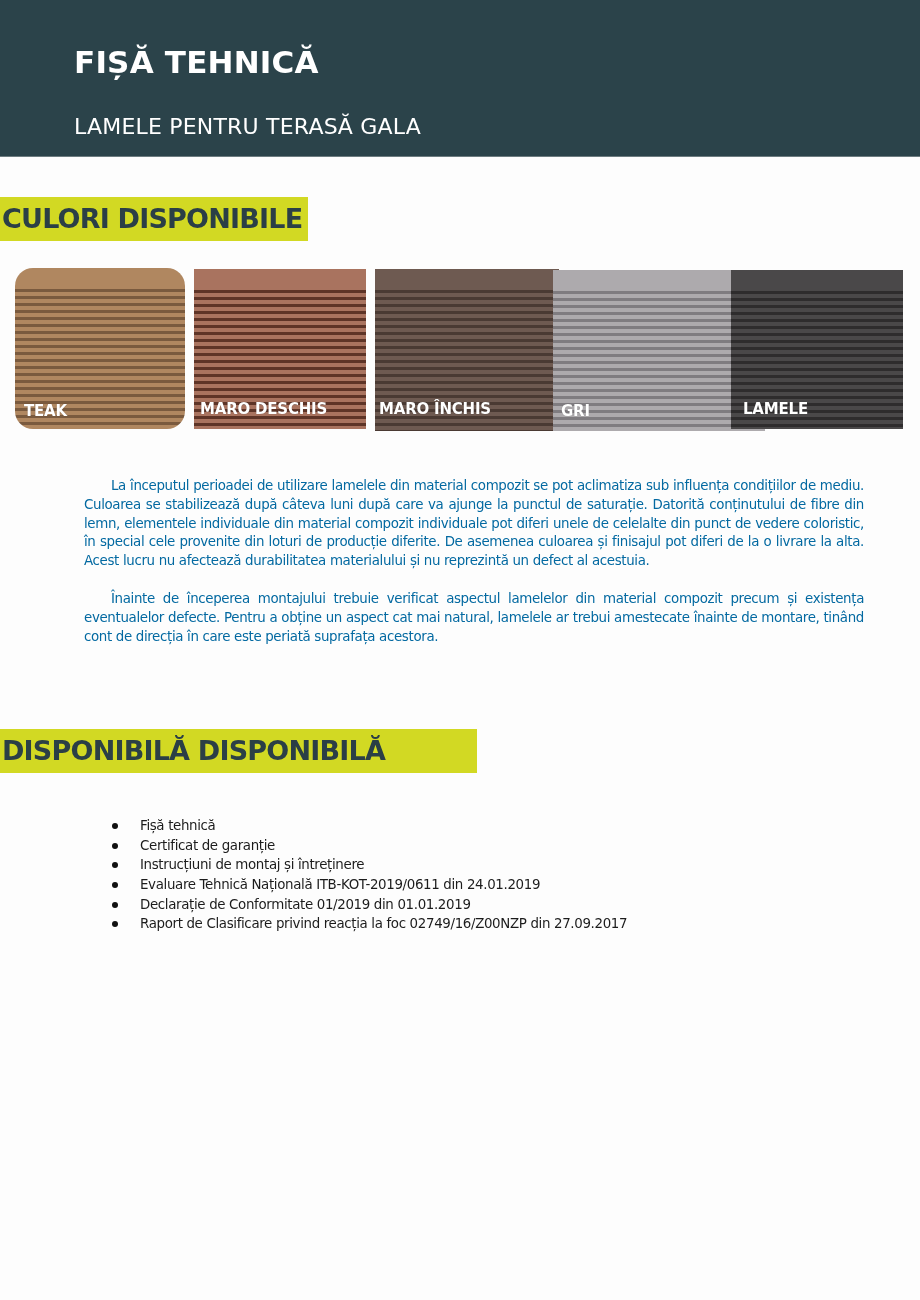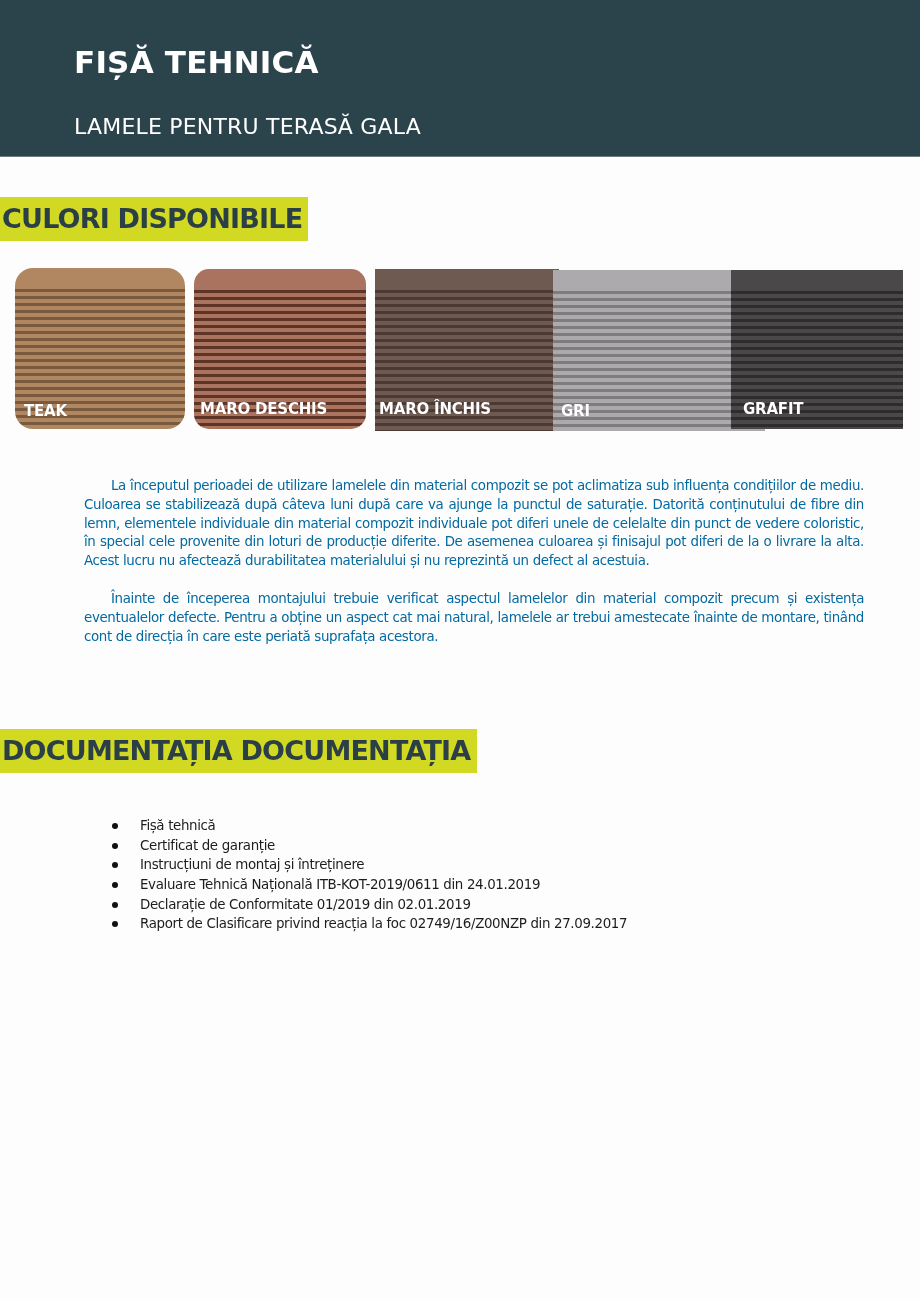--- a/index.html
+++ b/index.html
@@ -74,44 +74,44 @@
   <div class="title">FIȘĂ TEHNICĂ</div>
   <div class="subtitle">LAMELE PENTRU TERASĂ GALA</div>
 </div>
 
 <div class="section-heading" style="top:197px; width:308px;">CULORI DISPONIBILE</div>
 
 <div class="swatches">
   <div class="swatch" id="sw0" style="left: 15px; top: 268px; width: 170px; height: 161px; background-color: rgb(176, 135, 96); background-image: linear-gradient(rgb(176, 135, 96) 0px, rgb(176, 135, 96) 18px, transparent 18px), repeating-linear-gradient(rgb(122, 90, 62) 0px, rgb(122, 90, 62) 3px, rgb(176, 135, 96) 3px, rgb(176, 135, 96) 7px); border-radius: 18px;">
     <span class="label" style="left:9px; bottom:9px;">TEAK</span>
   </div>
-  <div class="swatch" id="sw1" style="left: 194px; top: 269px; width: 172px; height: 160px; background-color: rgb(169, 115, 95); background-image: linear-gradient(rgb(169, 115, 95) 0px, rgb(169, 115, 95) 18px, transparent 18px), repeating-linear-gradient(rgb(94, 52, 39) 0px, rgb(94, 52, 39) 3px, rgb(169, 115, 95) 3px, rgb(169, 115, 95) 7px); border-radius: 15px;">
+  <div class="swatch" id="sw1" style="left: 194px; top: 269px; width: 172px; height: 160px; background-color: rgb(169, 115, 95); background-image: linear-gradient(rgb(169, 115, 95) 0px, rgb(169, 115, 95) 18px, transparent 18px), repeating-linear-gradient(rgb(94, 52, 39) 0px, rgb(94, 52, 39) 3px, rgb(169, 115, 95) 3px, rgb(169, 115, 95) 7px);">
     <span class="label" style="left:6px; bottom:11px;">MARO DESCHIS</span>
   </div>
   <div class="swatch" id="sw2" style="left: 375px; top: 269px; width: 184px; height: 162px; background-color: rgb(110, 90, 81); background-image: linear-gradient(rgb(110, 90, 81) 0px, rgb(110, 90, 81) 18px, transparent 18px), repeating-linear-gradient(rgb(74, 58, 51) 0px, rgb(74, 58, 51) 3px, rgb(110, 90, 81) 3px, rgb(110, 90, 81) 7px);">
     <span class="label" style="left:4px; bottom:13px;">MARO ÎNCHIS</span>
   </div>
   <div class="swatch" id="sw3" style="left: 553px; top: 270px; width: 168px; height: 161px; background-color: rgb(173, 170, 173); background-image: linear-gradient(rgb(173, 170, 173) 0px, rgb(173, 170, 173) 18px, transparent 18px), repeating-linear-gradient(rgb(127, 124, 128) 0px, rgb(127, 124, 128) 3px, rgb(173, 170, 173) 3px, rgb(173, 170, 173) 7px); padding-left: 44px;">
     <span class="label" style="left:8px; bottom:11px;">GRI</span>
   </div>
   <div class="swatch" id="sw4" style="left: 731px; top: 270px; width: 172px; height: 159px; background-color: rgb(74, 72, 73); background-image: linear-gradient(rgb(74, 72, 73) 0px, rgb(74, 72, 73) 18px, transparent 18px), repeating-linear-gradient(rgb(46, 44, 45) 0px, rgb(46, 44, 45) 3px, rgb(74, 72, 73) 3px, rgb(74, 72, 73) 7px);">
-    <span class="label" style="left:12px; bottom:11px;">GRAFIT</span>
+    <span class="label" style="left:12px; bottom:11px;">LAMELE</span>
   </div>
 </div>
 
 <div class="paragraph" style="top:477px;">
   <span class="indent"></span><span>La începutul perioadei de utilizare lamelele din material compozit se pot aclimatiza sub influența condițiilor de mediu. Culoarea se stabilizează după câteva luni după care va ajunge la punctul de saturație. Datorită conținutului de fibre din lemn, elementele individuale din material compozit individuale pot diferi unele de celelalte din punct de vedere coloristic, în special cele provenite din loturi de producție diferite. De asemenea culoarea și finisajul pot diferi de la o livrare la alta. Acest lucru nu afectează durabilitatea materialului și nu reprezintă un defect al acestuia.</span>
 </div>
 
 <div class="paragraph" style="top:590px;">
   <span class="indent"></span><span>Înainte de începerea montajului trebuie verificat aspectul lamelelor din material compozit precum și existența eventualelor defecte. Pentru a obține un aspect cat mai natural, lamelele ar trebui amestecate înainte de montare, tinând cont de direcția în care este periată suprafața acestora.</span>
 </div>
 
-<div class="section-heading" style="top:729px; width:477px;">DOCUMENTAȚIA DOCUMENTAȚIA</div>
+<div class="section-heading" style="top:729px; width:477px;">DISPONIBILĂ DISPONIBILĂ</div>
 
 <ul class="doc-list">
   <li><span class="bullet"></span><span>Fișă tehnică</span></li>
   <li><span class="bullet"></span><span>Certificat de garanție</span></li>
   <li><span class="bullet"></span><span>Instrucțiuni de montaj și întreținere</span></li>
   <li><span class="bullet"></span><span>Evaluare Tehnică Națională ITB-KOT-2019/0611 din 24.01.2019</span></li>
-  <li><span class="bullet"></span><span>Declarație de Conformitate  01/2019 din 02.01.2019</span></li>
+  <li><span class="bullet"></span><span>Declarație de Conformitate  01/2019 din 01.01.2019</span></li>
   <li><span class="bullet"></span><span>Raport de Clasificare privind reacția la foc 02749/16/Z00NZP din 27.09.2017</span></li>
 </ul>
 
 </body></html>

